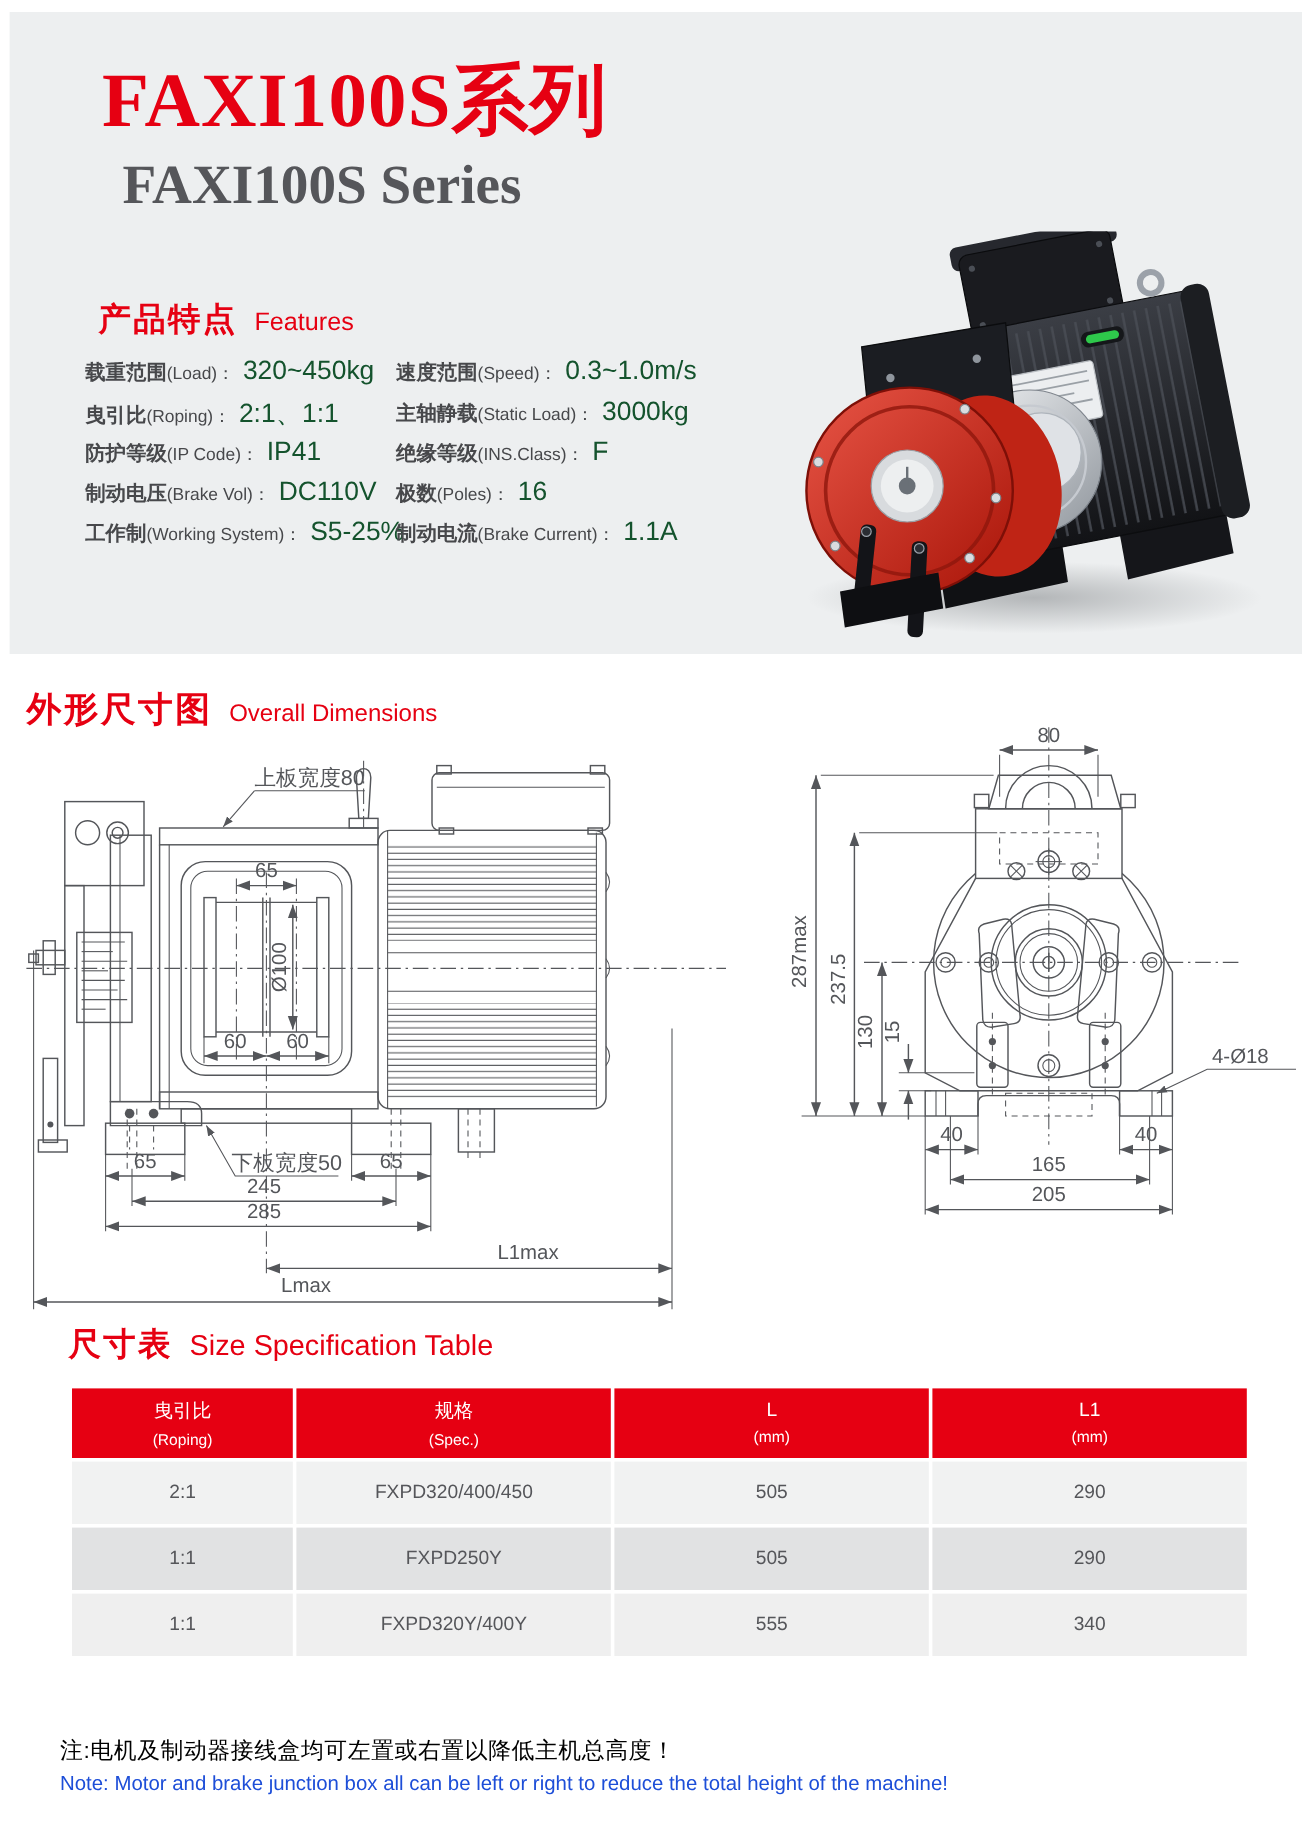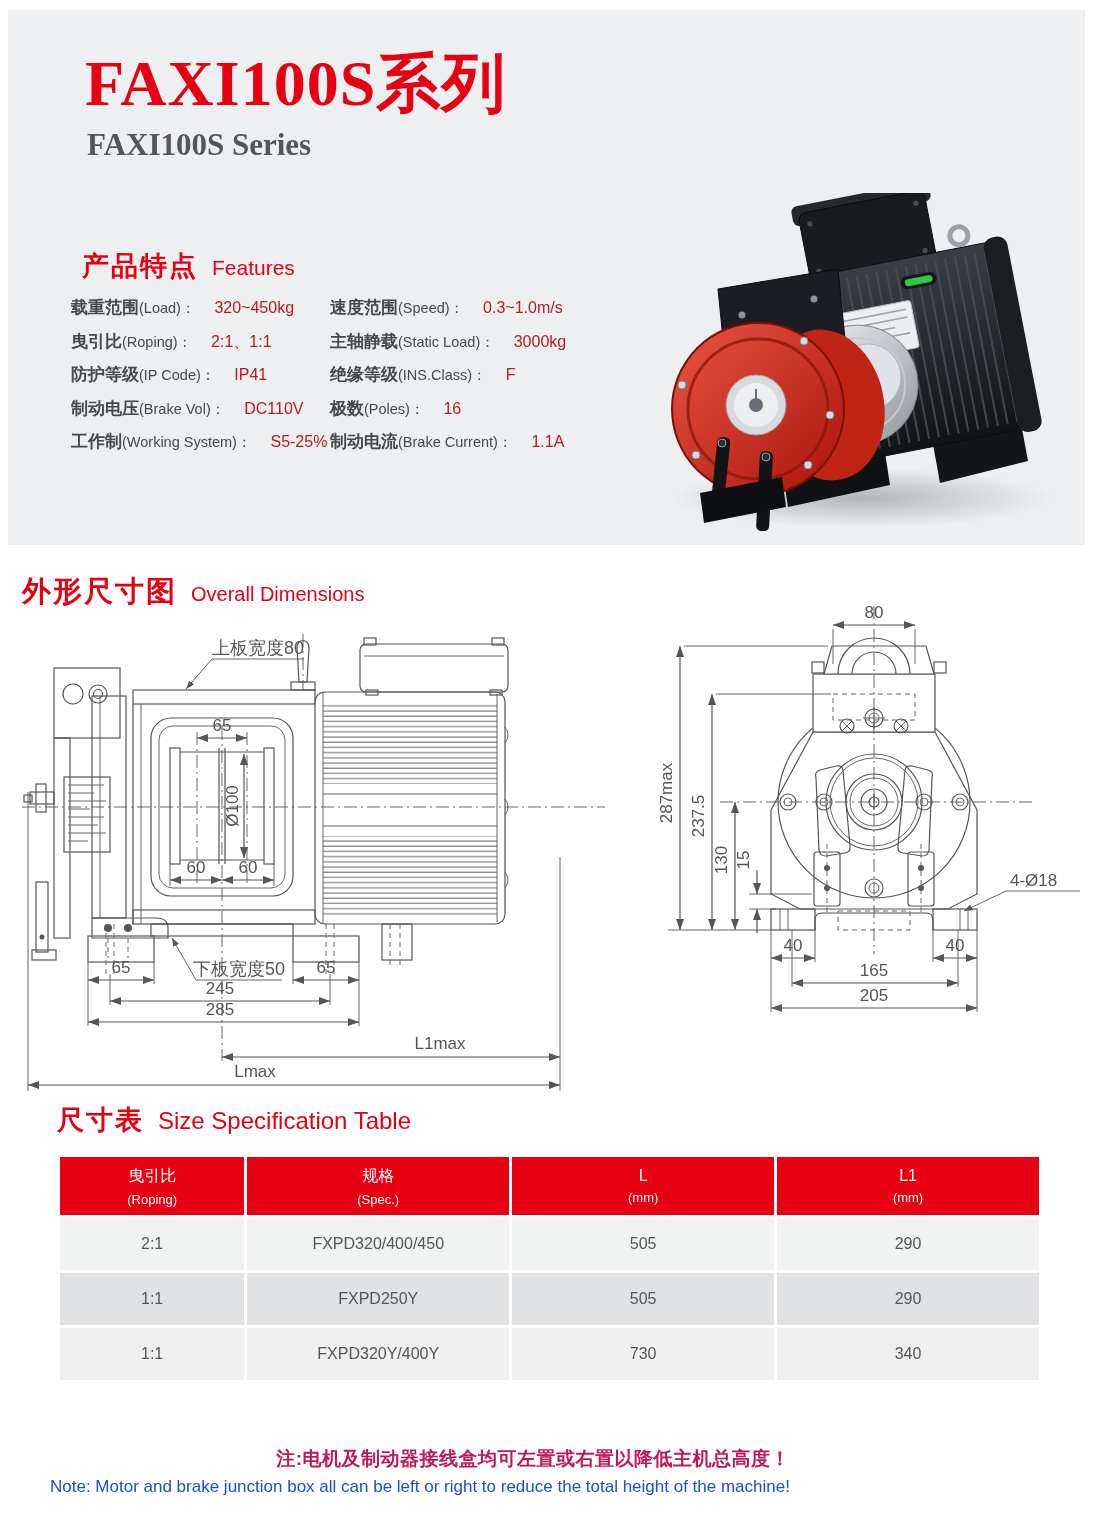--- a/index.html
+++ b/index.html
@@ -2,56 +2,56 @@
 <html><head>
 <meta charset="utf-8">
 <style>
   html,body{margin:0;padding:0;background:#ffffff;}
   body{width:1095px;height:1529px;position:relative;overflow:hidden;
        font-family:"Liberation Sans","DejaVu Sans",sans-serif;color:#4a4b4d;}
   .page{position:absolute;inset:0;width:1095px;height:1529px;}
   .panel{position:absolute;left:8px;top:10px;width:1077px;height:535px;background:#edeff0;}
   .title-cn{position:absolute;left:85px;top:50px;font-family:"Liberation Serif","DejaVu Serif",serif;
             font-weight:700;font-size:64px;line-height:1.05;color:#e60012;letter-spacing:1px;}
-  .title-en{position:absolute;left:87px;top:127px;font-family:"Liberation Serif","DejaVu Serif",serif;
-            font-weight:700;font-size:31px;color:#55565a;}
+  .title-en{position:absolute;left:102px;top:127px;font-family:"Liberation Serif","DejaVu Serif",serif;
+            font-weight:700;font-size:46px;color:#55565a;}
   .sec-head{position:absolute;white-space:nowrap;}
   .sec-head .cn{font-weight:700;color:#e60012;letter-spacing:2px;}
   .sec-head .en{color:#e60012;margin-left:14px;font-weight:400;}
   #features-head{left:82px;top:248px;}
   #features-head .cn{font-size:27px;}
   #features-head .en{font-size:21px;}
   #dims-head{left:22px;top:572px;}
   #dims-head .cn{font-size:29px;}
   #dims-head .en{font-size:20px;}
   #table-head{left:57px;top:1102px;}
   #table-head .cn{font-size:27px;}
   #table-head .en{font-size:24px;}
   .feat-col{position:absolute;top:296px;}
   #feat-col-left{left:71px;width:246px;}
   #feat-col-right{left:330px;width:330px;}
   .feat-row{height:33.5px;display:flex;align-items:baseline;white-space:nowrap;}
   .feat-cn{font-weight:700;font-size:17px;color:#47484b;}
   .feat-en{font-size:14.5px;color:#47484b;}
-  .feat-val{font-size:16px;color:#b91c1c;margin-left:19px;}
+  .feat-val{font-size:22px;color:#14532d;margin-left:7px;}
   .photo{position:absolute;left:630px;top:193px;width:450px;height:345px;}
   .drawing{position:absolute;}
   #side-view{left:20px;top:632px;width:602px;height:460px;}
   #front-view{left:628px;top:598px;width:467px;height:442px;}
   .spec-table{position:absolute;left:57px;top:1154px;width:985px;border-collapse:separate;border-spacing:3px;}
   .spec-table th{background:#e60012;color:#ffffff;font-weight:400;height:58px;padding:0;}
   .spec-table th .cn{font-size:16px;display:block;}
   .spec-table th .en{font-size:13px;display:block;margin-top:5px;}
   .spec-table td{height:52px;text-align:center;font-size:16px;color:#55565a;padding:0;}
   .spec-table tr.r0 td{background:#f1f2f2;}
   .spec-table tr.r1 td{background:#e1e2e3;}
   .spec-table tr.r2 td{background:#efefef;}
   .col-roping{width:19%;} .col-spec{width:27%;} .col-l{width:27%;} .col-l1{width:27%;}
   .notes{position:absolute;left:50px;top:1446px;}
-  .note-cn{font-size:19px;font-weight:700;color:#be185d;letter-spacing:0.5px;text-align:right;}
+  .note-cn{font-size:19px;font-weight:400;color:#000000;letter-spacing:0.5px;}
   .note-en{font-size:17px;font-weight:400;color:#1d4ed8;margin-top:5px;}
   
   .ln{stroke:#54565a;stroke-width:1.2;fill:none;}
   .thin{stroke:#54565a;stroke-width:0.9;fill:none;}
   .cl{stroke:#54565a;stroke-width:0.9;fill:none;stroke-dasharray:13 4 2 4;}
   .dsh{stroke:#54565a;stroke-width:0.9;fill:none;stroke-dasharray:5 4;}
   .dot{fill:#54565a;stroke:none;}
   .dim{font-family:"Liberation Sans","DejaVu Sans",sans-serif;font-size:17px;fill:#54565a;}
   .dimcn{font-family:"Liberation Sans","DejaVu Sans",sans-serif;font-size:18px;fill:#54565a;}
   .wht{fill:#ffffff;stroke:#54565a;stroke-width:1.2;}
@@ -515,21 +515,21 @@
       </tr>
       <tr class="r1">
         <td>1:1</td>
         <td>FXPD250Y</td>
         <td>505</td>
         <td>290</td>
       </tr>
       <tr class="r2">
         <td>1:1</td>
         <td>FXPD320Y/400Y</td>
-        <td>730</td>
+        <td>555</td>
         <td>340</td>
       </tr>
     </tbody>
   </table>
 
   <div class="notes">
     <div class="note-cn">注:电机及制动器接线盒均可左置或右置以降低主机总高度！</div>
     <div class="note-en">Note: Motor and brake junction box all can be left or right to reduce the total height of the machine!</div>
   </div>
 

